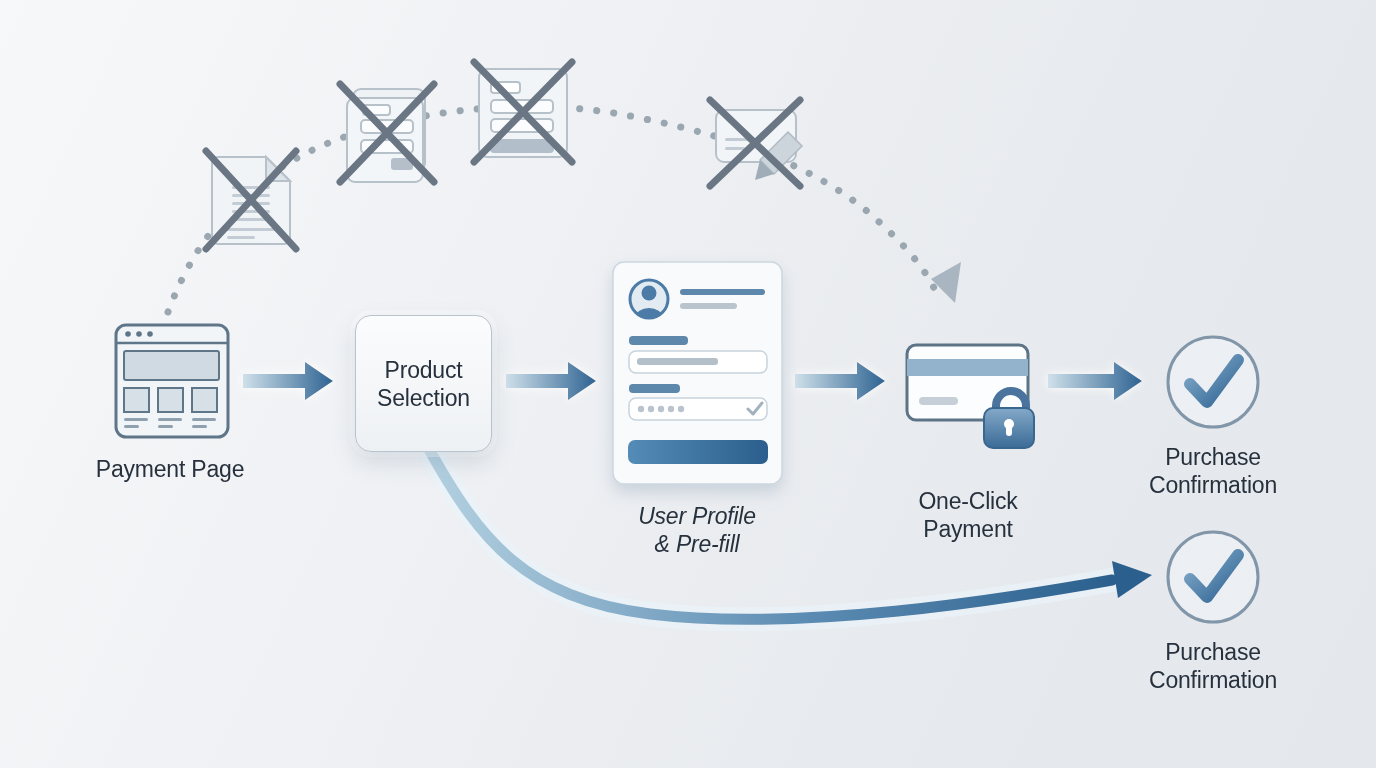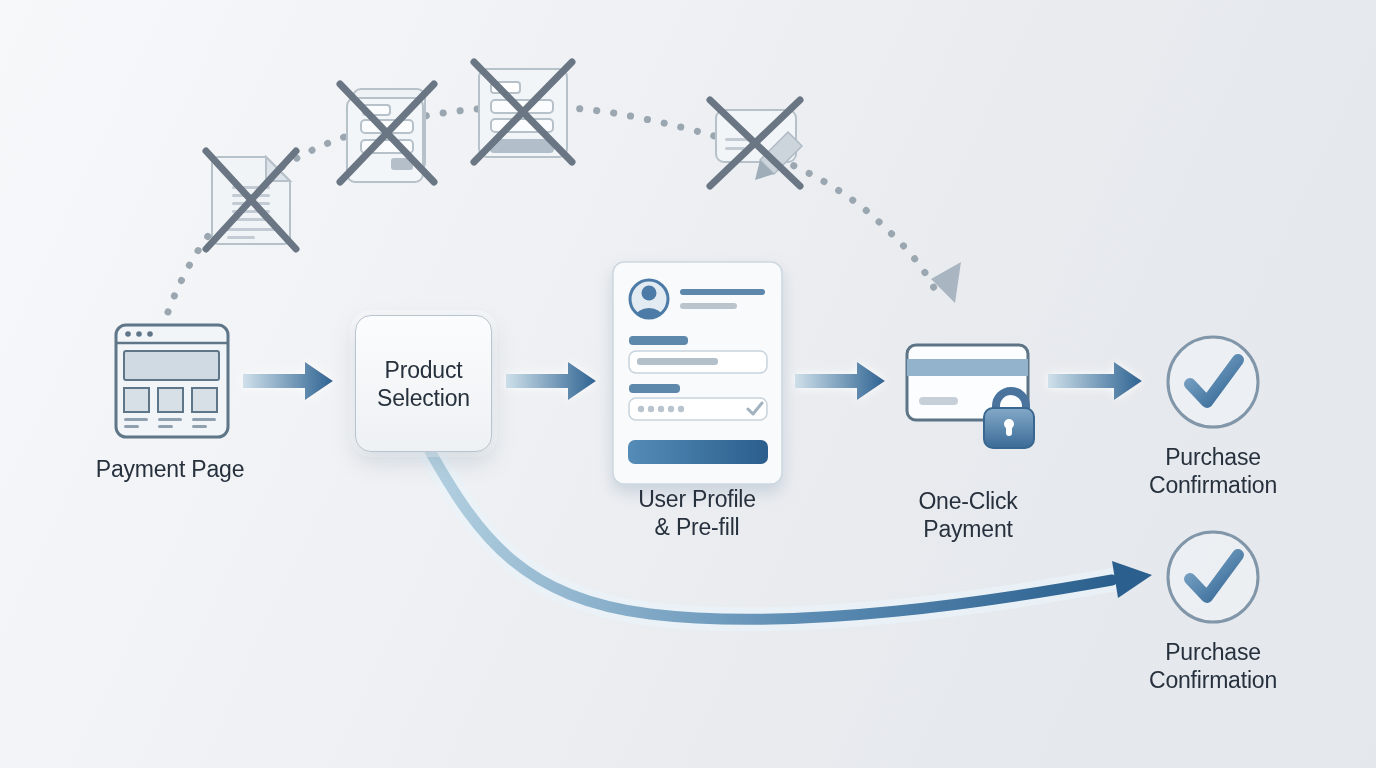--- a/index.html
+++ b/index.html
@@ -213,21 +213,21 @@
       <path d="M 1190 579 L 1207 597 L 1238 555" fill="none" stroke="url(#gCheck)" stroke-width="12" stroke-linecap="round" stroke-linejoin="round"></path>
     </g>
   </svg>
 
   <div class="node-box">
     <span class="lbl">Product
 Selection</span>
   </div>
 
   <div class="lbl" style="left:170px;top:455px;">Payment Page</div>
-  <div class="lbl" style="left:697px;top:485px;">User Profile
+  <div class="lbl" style="left:697px;top:502px;font-style:italic;">User Profile
 &amp; Pre-fill</div>
   <div class="lbl" style="left:968px;top:487px;">One-Click
 Payment</div>
   <div class="lbl" style="left:1213px;top:443px;">Purchase
 Confirmation</div>
   <div class="lbl" style="left:1213px;top:638px;">Purchase
 Confirmation</div>
 
 </div>
 

